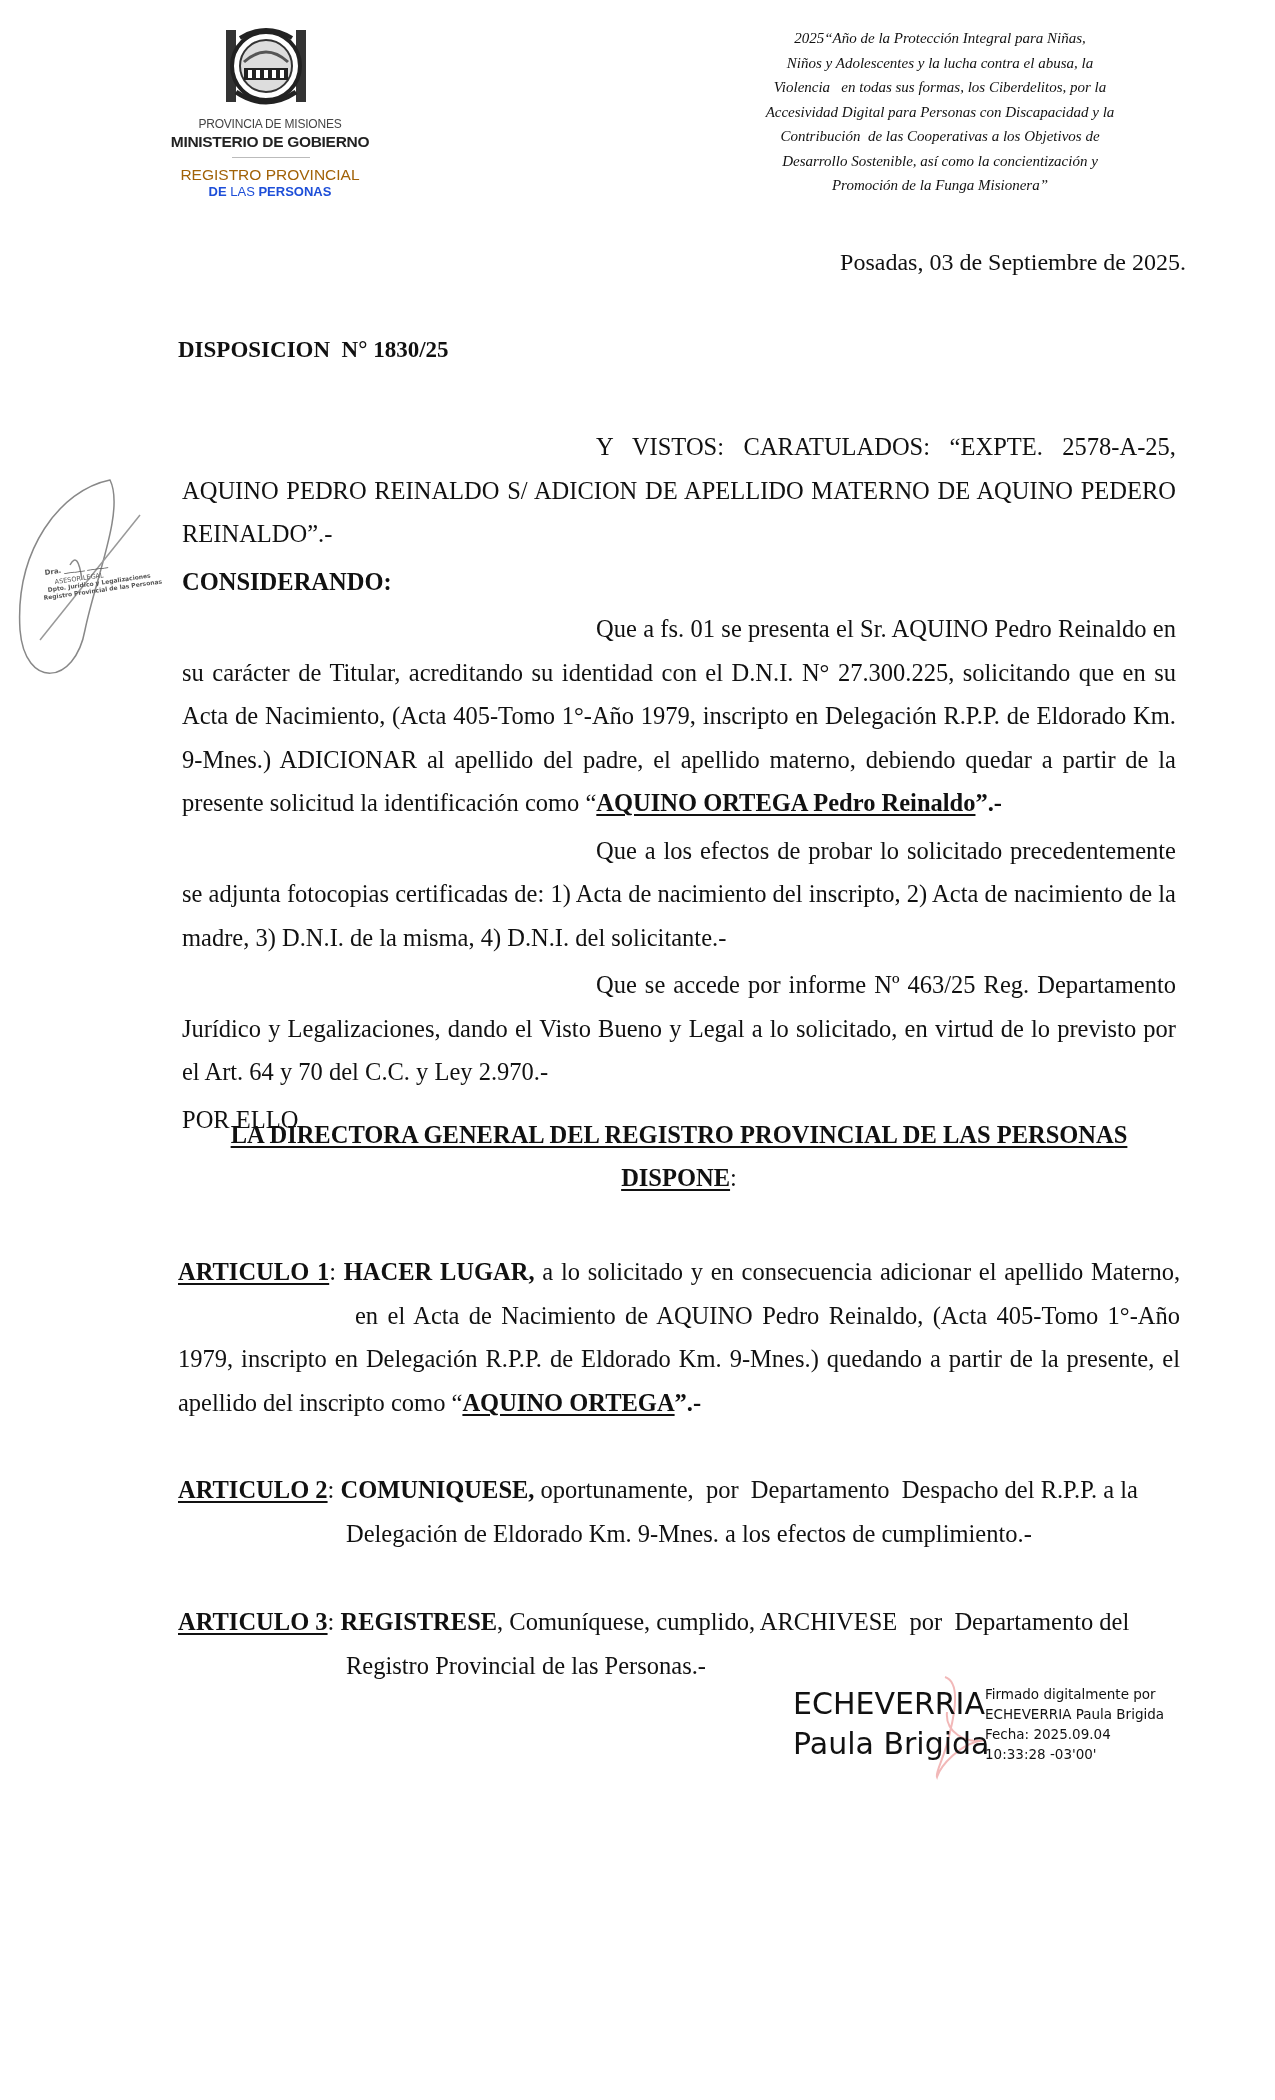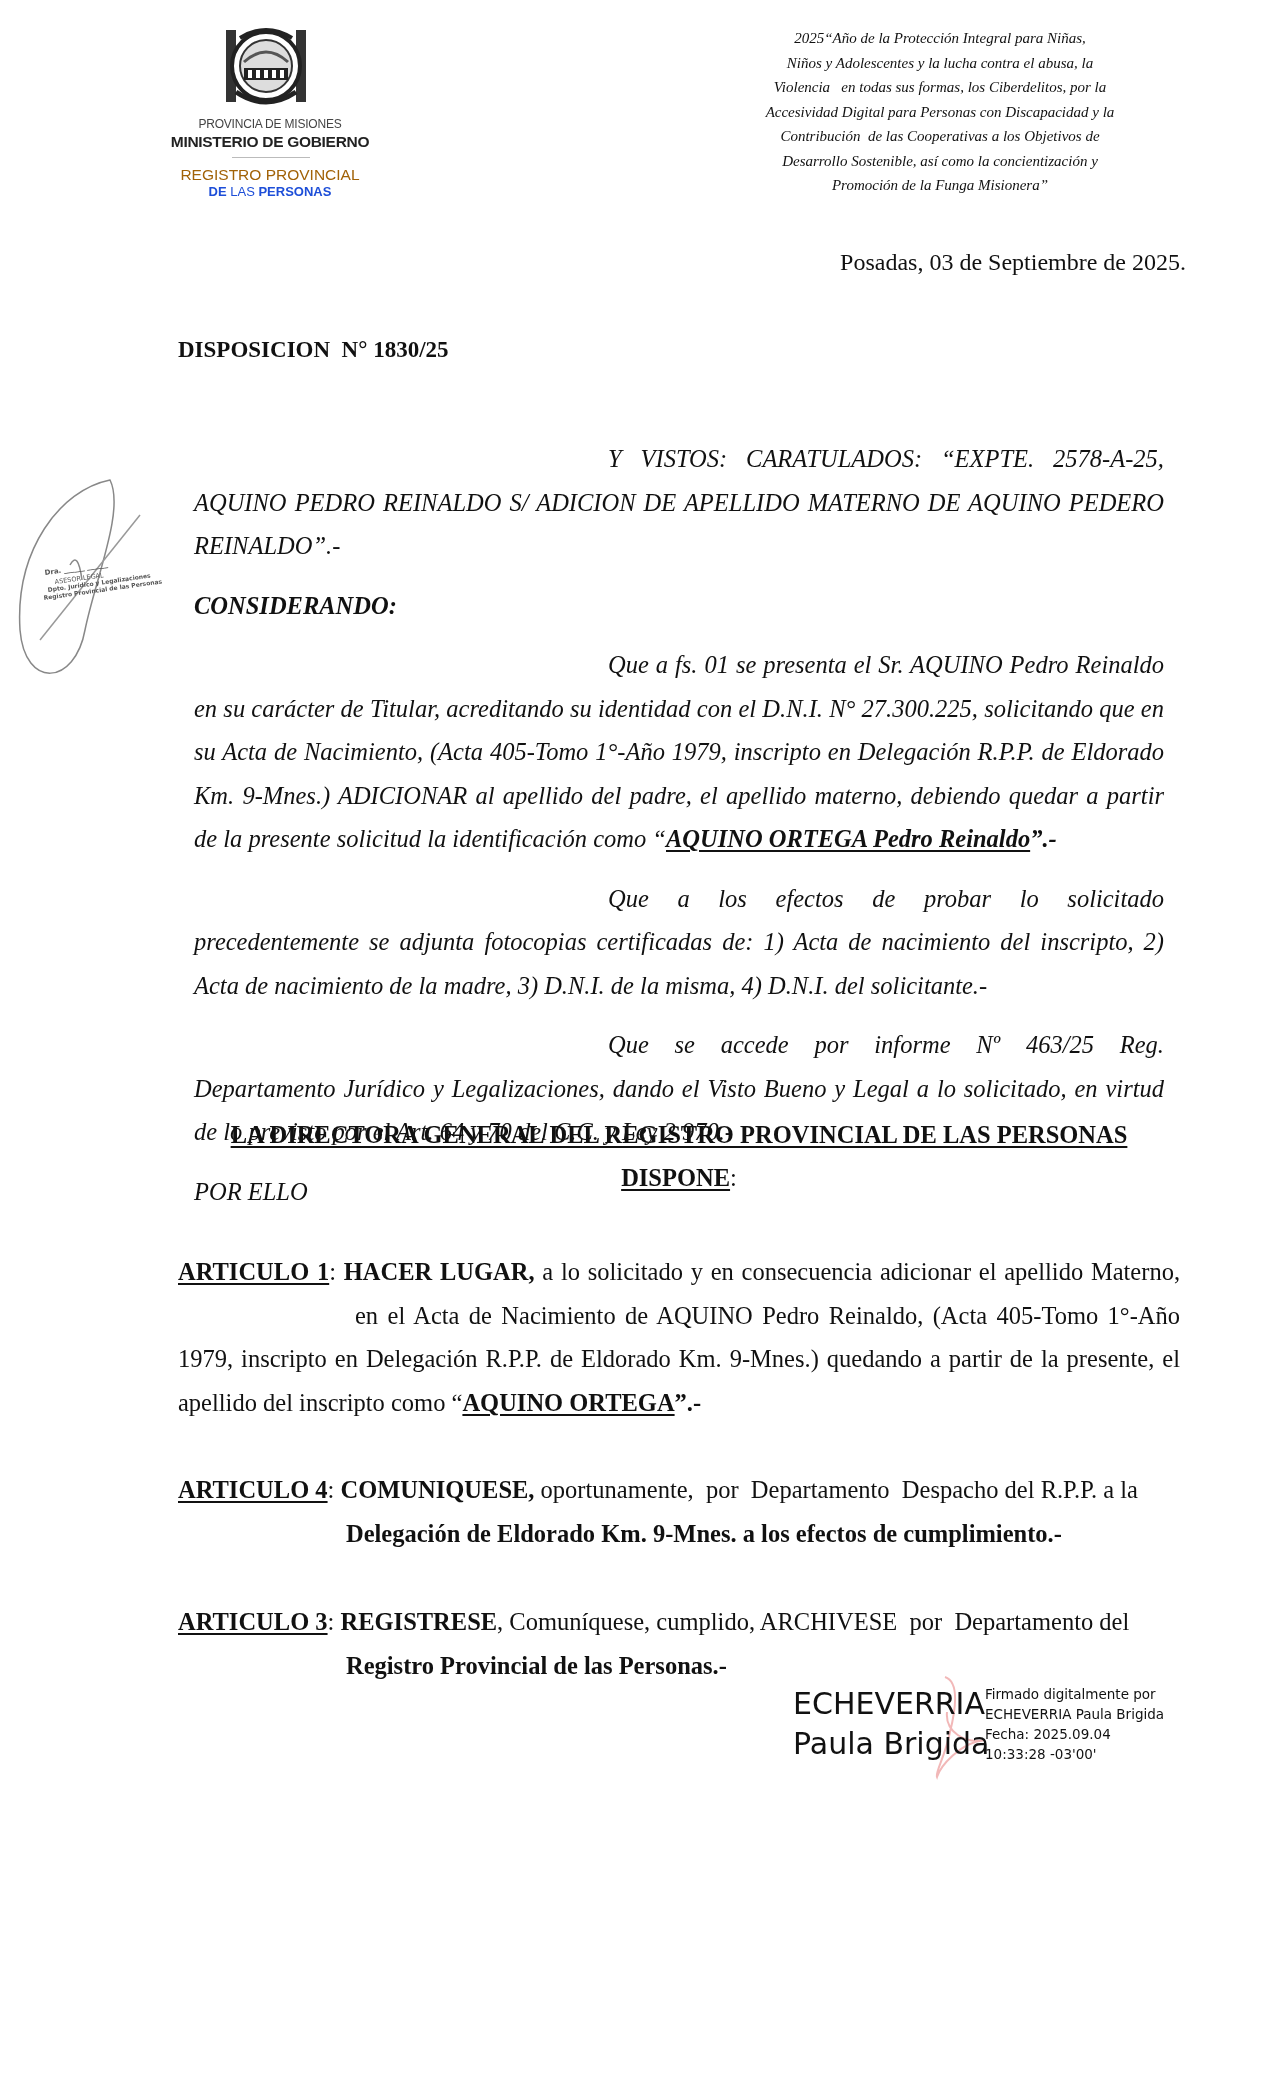--- a/index.html
+++ b/index.html
@@ -19,30 +19,30 @@
   .hdr-per b { font-weight:bold; }
 
   
   .motto { left:660px; top:26px; width:560px; text-align:center; font-style:italic;
            font-size:15px; line-height:24.5px; color:#111; }
 
   .date { right:89px; top:249px; font-size:24px; }
   .dispo { left:178px; top:337px; font-size:23px; font-weight:bold; }
 
   .body { left:178px; width:1002px; font-size:24.5px; line-height:43.5px; text-align:justify; }
-  .body p { margin:16px;font-style:italic; }
+  .body p { margin:4px; }
   .indent { text-indent:414px; }
   .bold { font-weight:bold; }
   .u { text-decoration:underline; text-decoration-thickness:2px; text-underline-offset:3px; }
 
   .center-title { left:178px; width:1002px; text-align:center; font-size:24.5px; font-weight:bold; }
 
   .art { left:178px; width:1002px; font-size:24.5px; line-height:43.5px; text-align:justify; }
   .art p { margin:0; }
-  .hang { padding-left:168px; text-indent:0;font-weight:bold; }
+  .hang { padding-left:168px; text-indent:0; }
 
   
   .stamp { left:0px; top:470px; width:170px; height:230px; }
 
   
   .sig-name { left:793px; top:1684px; font-family:"DejaVu Sans","Liberation Sans",sans-serif;
               font-size:30px; line-height:40px; color:#111; }
   .sig-info { left:985px; top:1684px; font-family:"DejaVu Sans","Liberation Sans",sans-serif;
               font-size:13.5px; line-height:20px; color:#111; }
   .swoosh { left:925px; top:1672px; width:70px; height:110px; }
@@ -110,21 +110,21 @@
 <div class="abs center-title" style="top:1121px;"><span class="u">LA DIRECTORA GENERAL DEL REGISTRO PROVINCIAL DE LAS PERSONAS</span></div>
 <div class="abs center-title" style="top:1164px;"><span class="u">DISPONE</span><span style="font-weight:normal">:</span></div>
 
 <div class="abs art" style="top:1250px;">
   <p style="text-align:justify; text-align-last:justify;"><span class="bold u">ARTICULO 1</span><span>: </span><span class="bold">HACER LUGAR,</span><span> a lo solicitado y en consecuencia adicionar el apellido Materno,</span></p>
   <p style="padding-left:177px; text-align:justify; text-align-last:justify;">en el Acta de Nacimiento de AQUINO Pedro Reinaldo, (Acta 405-Tomo 1°-Año</p>
   <p><span>1979, inscripto en Delegación R.P.P. de Eldorado Km. 9-Mnes.) quedando a partir de la presente, el apellido del inscripto como “</span><span class="bold u">AQUINO ORTEGA</span><span class="bold">”.-</span></p>
 </div>
 
 <div class="abs art" style="top:1468px; width:990px;">
-  <p style="white-space:pre;"><span class="bold u">ARTICULO 4</span><span>: </span><span class="bold">COMUNIQUESE,</span><span> oportunamente,  por  Departamento  Despacho del R.P.P. a la</span></p>
+  <p style="white-space:pre;"><span class="bold u">ARTICULO 2</span><span>: </span><span class="bold">COMUNIQUESE,</span><span> oportunamente,  por  Departamento  Despacho del R.P.P. a la</span></p>
   <p class="hang">Delegación de Eldorado Km. 9-Mnes. a los efectos de cumplimiento.-</p>
 </div>
 
 <div class="abs art" style="top:1600px; width:990px;">
   <p style="white-space:pre;"><span class="bold u">ARTICULO 3</span><span>: </span><span class="bold">REGISTRESE</span><span>, Comuníquese, cumplido, ARCHIVESE  por  Departamento del</span></p>
   <p class="hang">Registro Provincial de las Personas.-</p>
 </div>
 
 <div class="abs swoosh">
   <svg width="70" height="110" viewBox="0 0 70 110">

